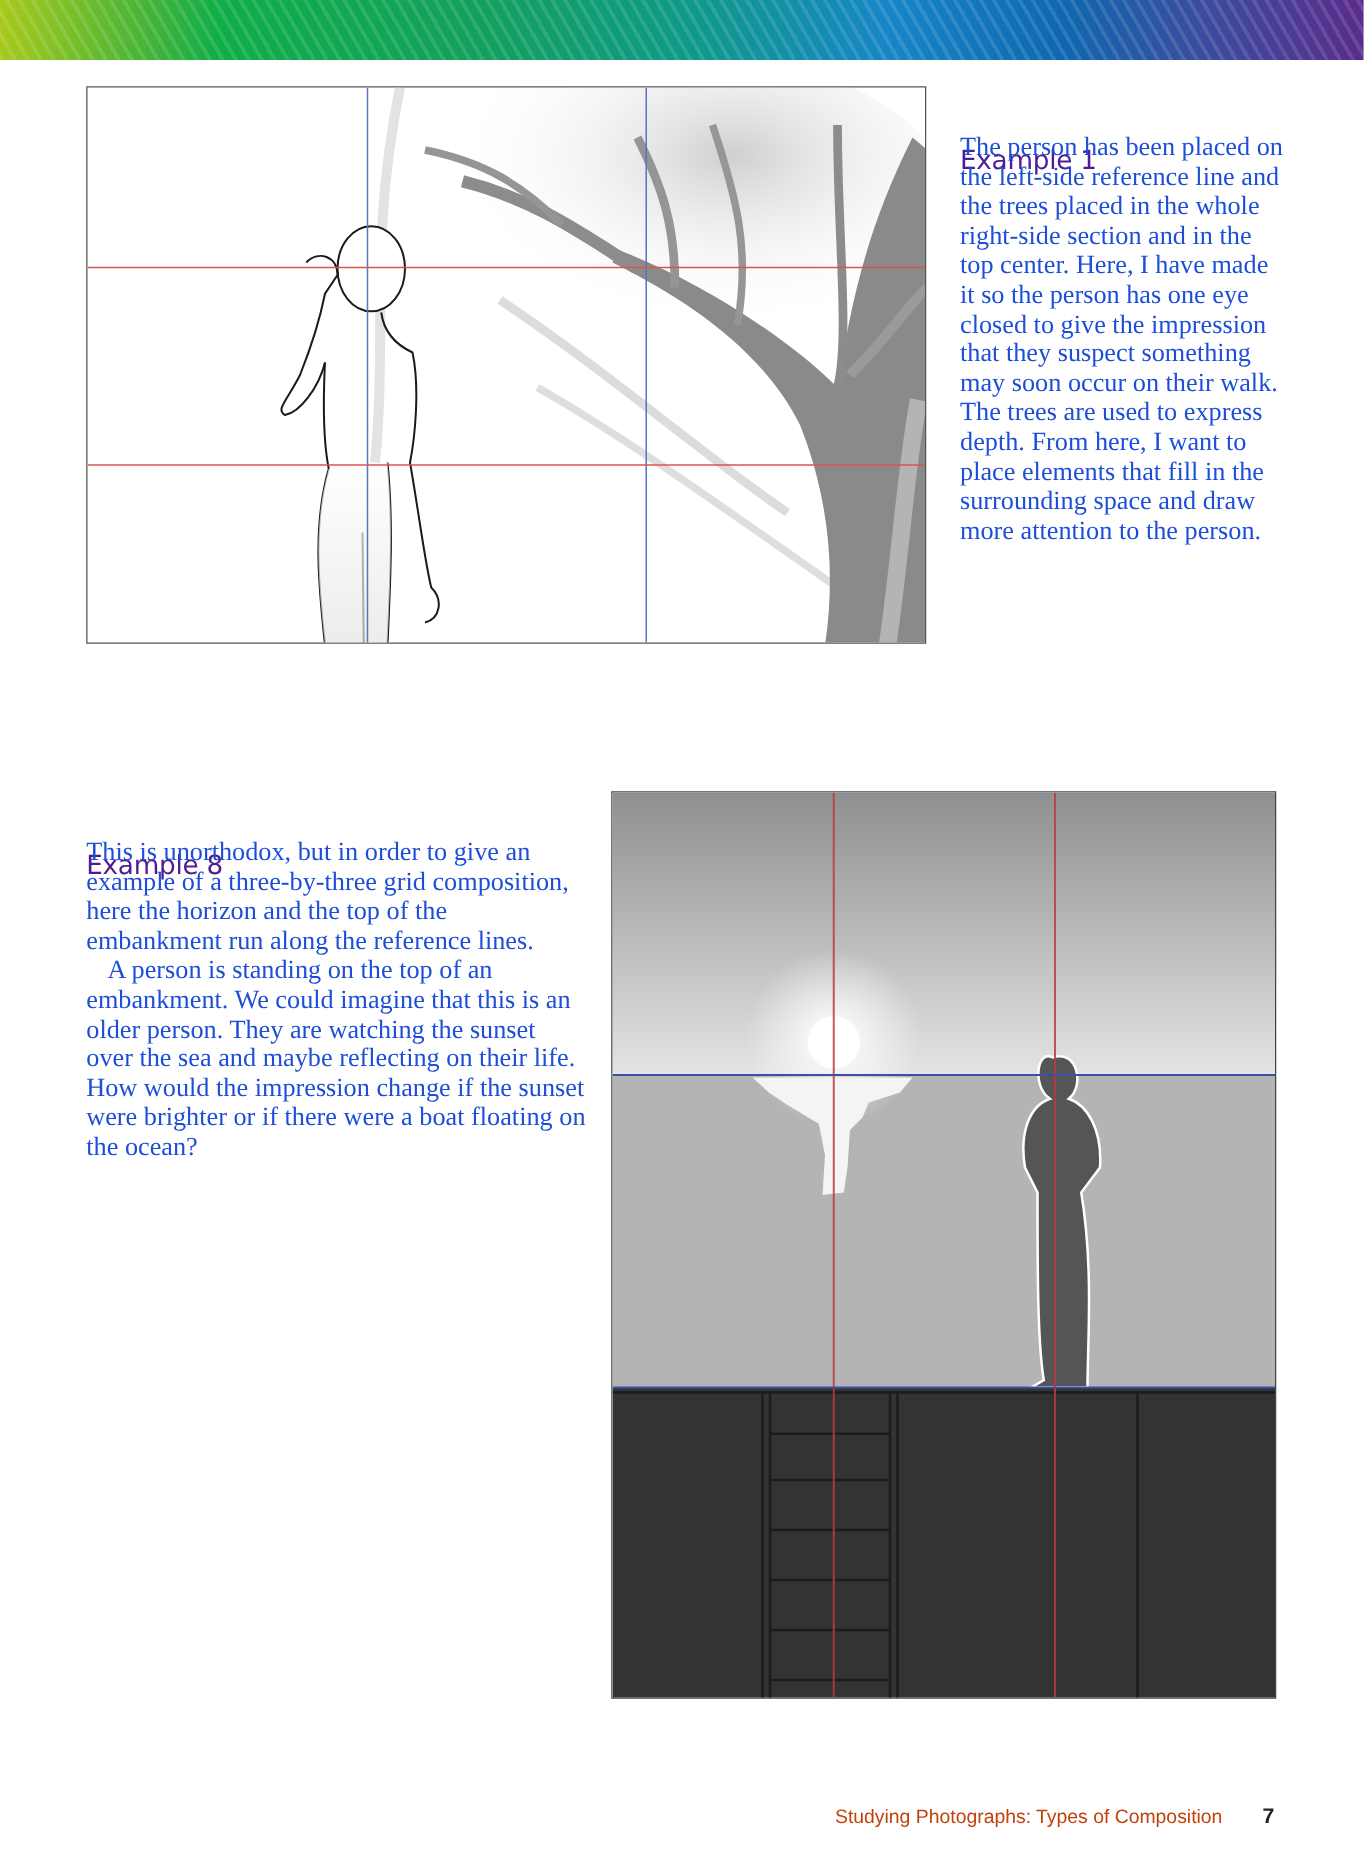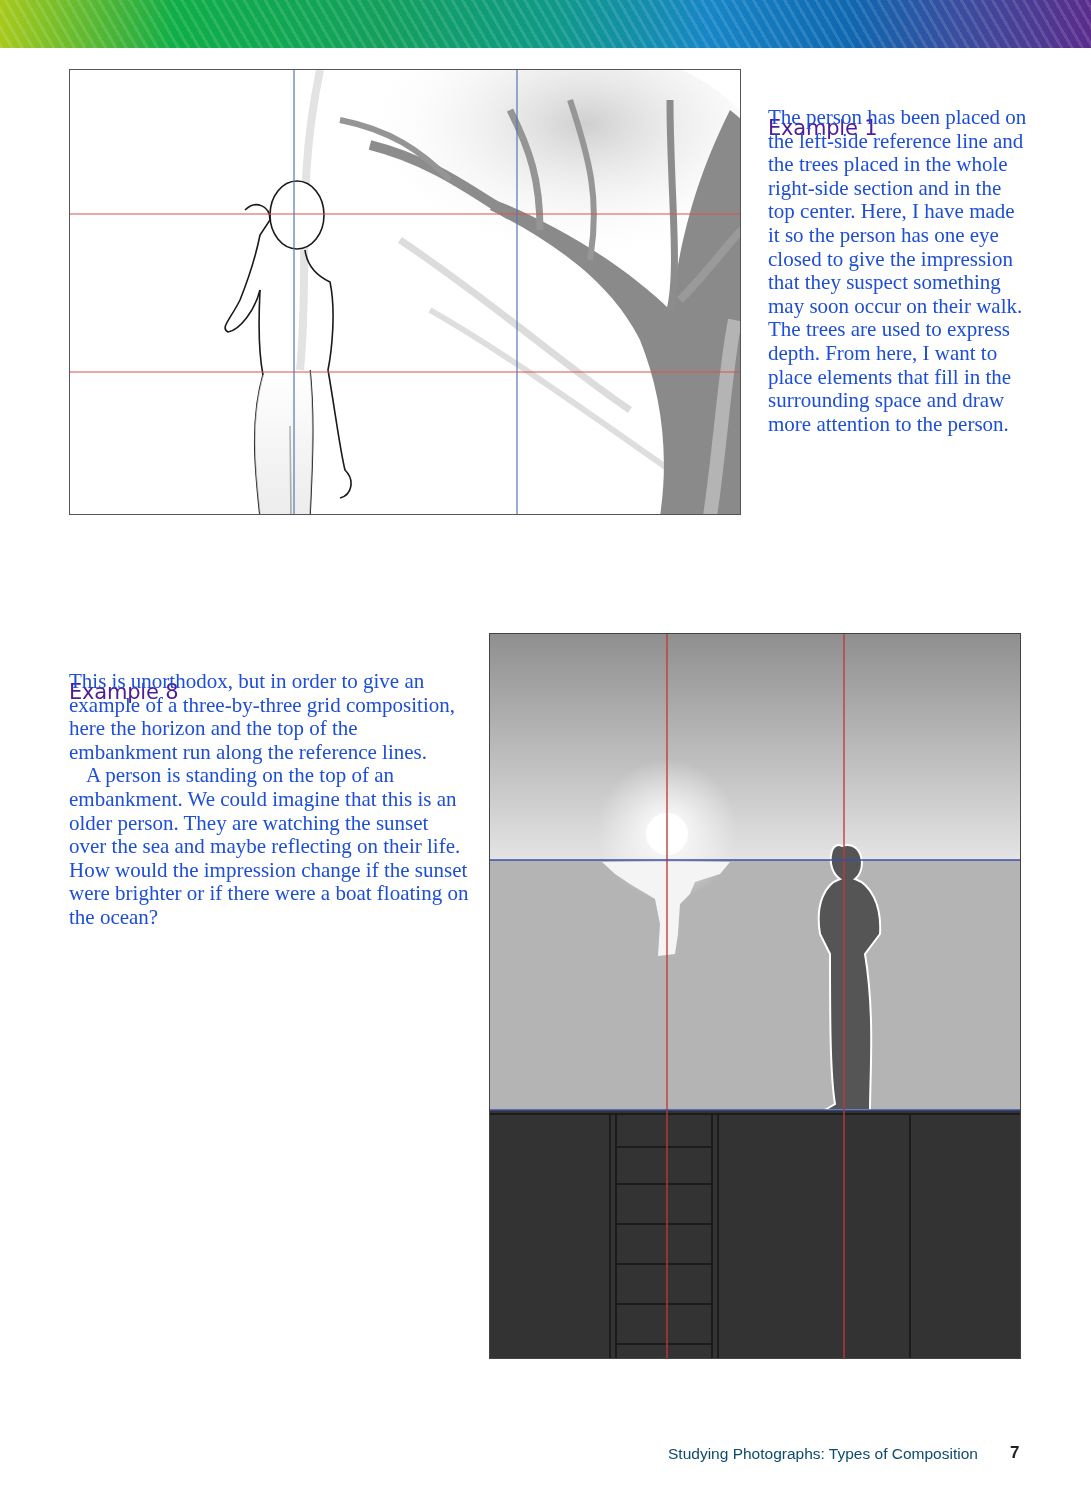--- a/index.html
+++ b/index.html
@@ -6,21 +6,21 @@
   body{width:1091px;height:1500px;position:relative;overflow:hidden;font-family:"DejaVu Serif",serif;color:#231f20;}
   .band{position:absolute;left:0;top:0;width:1091px;height:48px;
     background:
       repeating-linear-gradient(60deg, rgba(255,255,255,0.12) 0 3px, rgba(255,255,255,0) 3px 9px),
       linear-gradient(90deg,#a8c91c 0%,#39b23c 12%,#0fae48 16%,#13a05d 35%,#0f9a86 50%,#1786c6 65%,#0f67b0 78%,#3a4d9e 88%,#5a2c8c 100%);}
   .h{position:absolute;font-family:"DejaVu Sans",sans-serif;font-size:21px;font-weight:500;color:#4c1d95;letter-spacing:-0.2px;margin-top:48px;}
   .body-text{position:absolute;font-family:"Liberation Serif",serif;font-size:21px;line-height:23.6px;color:#1d4ed8;}
   .body-text p{margin:0;}
   .indent{text-indent:17px;}
   .fig{position:absolute;overflow:hidden;box-sizing:border-box;}
-  .footer{position:absolute;top:1445px;left:668px;font-family:"Liberation Sans",sans-serif;font-size:15.5px;color:#0c4a6e;}
+  .footer{position:absolute;top:1445px;left:668px;font-family:"Liberation Sans",sans-serif;font-size:15.5px;color:#c2410c;}
   .page-no{position:absolute;top:1443px;left:1010px;font-family:"Liberation Sans",sans-serif;font-size:17px;font-weight:bold;color:#222;}
 </style>
 </head>
 <body>
 
 <div class="band"></div>
 
 <div class="fig" style="left:69px;top:69px;width:672px;height:446px;border:1.5px solid #555;background:#fff;">
   <svg width="672" height="446" viewBox="0 0 672 446">
     <defs>

